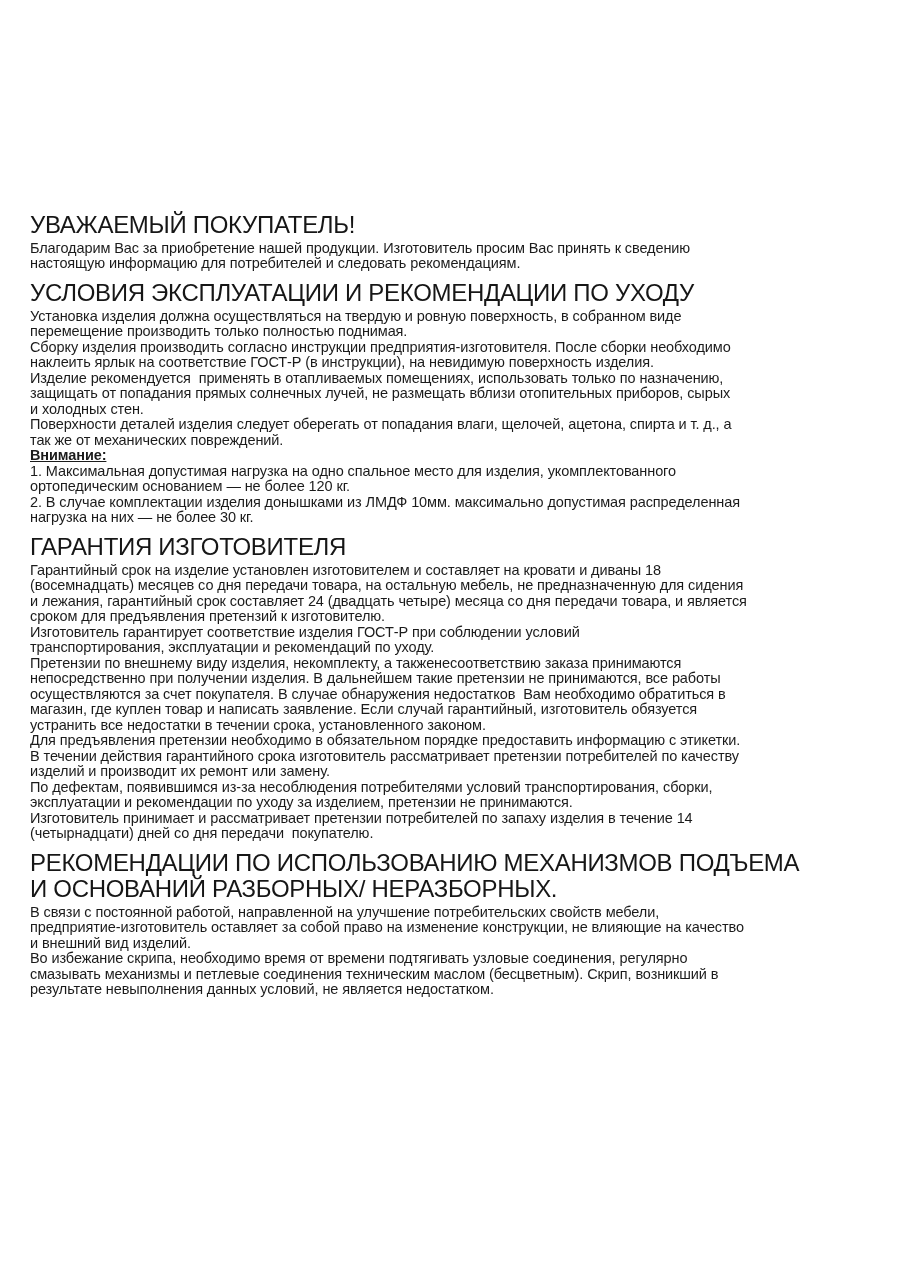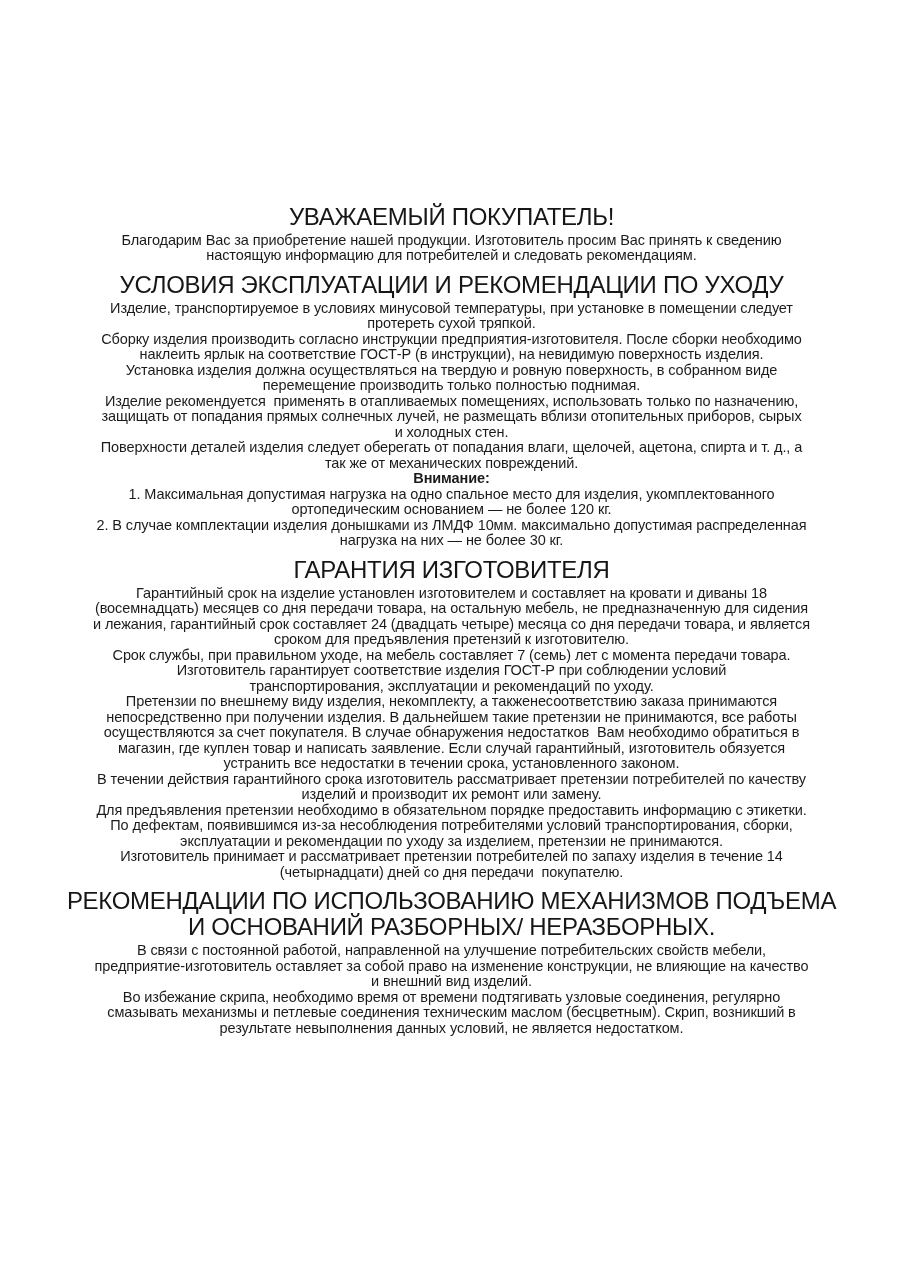--- a/index.html
+++ b/index.html
@@ -15,91 +15,88 @@
     color: #1b1b1b;
   }
   .page {
     box-sizing: border-box;
     width: 900px;
     height: 1280px;
     padding: 204px 27px 0 30px;
     background: #ffffff;
   }
   .doc-section {
-    margin: 0 0 8px 0;
-    text-align: center;
+    margin: 8px 0 8px 0;
   }
   .sec-heading {
     font-size: 24px;
     font-weight: 400;
     line-height: 1.08;
     letter-spacing: -0.3px;
     margin: 0 0 3px 0;
     white-space: pre-wrap;
     color: #161616;
   }
   .para {
     font-size: 14.5px;
     line-height: 15.5px;
     letter-spacing: -0.1px;
     margin: 0;
     white-space: pre-wrap;
   }
   .attention {
     font-weight: bold;
+    text-decoration: underline;
   }
 </style>
 </head>
 <body>
 
 <div class="page">
 
   <section class="doc-section">
     <h1 class="sec-heading">УВАЖАЕМЫЙ ПОКУПАТЕЛЬ!</h1>
     <p class="para">Благодарим Вас за приобретение нашей продукции. Изготовитель просим Вас принять к сведению
 настоящую информацию для потребителей и следовать рекомендациям.</p>
   </section>
 
   <section class="doc-section">
     <h1 class="sec-heading">УСЛОВИЯ ЭКСПЛУАТАЦИИ И РЕКОМЕНДАЦИИ ПО УХОДУ</h1>
-    <p class="para">Изделие, транспортируемое в условиях минусовой температуры, при установке в помещении следует
-протереть сухой тряпкой.</p>
+    <p class="para">Установка изделия должна осуществляться на твердую и ровную поверхность, в собранном виде
+перемещение производить только полностью поднимая.</p>
     <p class="para">Сборку изделия производить согласно инструкции предприятия-изготовителя. После сборки необходимо
 наклеить ярлык на соответствие ГОСТ-Р (в инструкции), на невидимую поверхность изделия.</p>
-    <p class="para">Установка изделия должна осуществляться на твердую и ровную поверхность, в собранном виде
-перемещение производить только полностью поднимая.</p>
     <p class="para">Изделие рекомендуется  применять в отапливаемых помещениях, использовать только по назначению,
 защищать от попадания прямых солнечных лучей, не размещать вблизи отопительных приборов, сырых
 и холодных стен.</p>
     <p class="para">Поверхности деталей изделия следует оберегать от попадания влаги, щелочей, ацетона, спирта и т. д., а
 так же от механических повреждений.</p>
     <p class="para attention">Внимание:</p>
     <p class="para">1. Максимальная допустимая нагрузка на одно спальное место для изделия, укомплектованного
 ортопедическим основанием — не более 120 кг.</p>
     <p class="para">2. В случае комплектации изделия донышками из ЛМДФ 10мм. максимально допустимая распределенная
 нагрузка на них — не более 30 кг.</p>
   </section>
 
   <section class="doc-section">
     <h1 class="sec-heading">ГАРАНТИЯ ИЗГОТОВИТЕЛЯ</h1>
     <p class="para">Гарантийный срок на изделие установлен изготовителем и составляет на кровати и диваны 18
 (восемнадцать) месяцев со дня передачи товара, на остальную мебель, не предназначенную для сидения
 и лежания, гарантийный срок составляет 24 (двадцать четыре) месяца со дня передачи товара, и является
 сроком для предъявления претензий к изготовителю.</p>
-    <p class="para">Срок службы, при правильном уходе, на мебель составляет 7 (семь) лет с момента передачи товара.</p>
     <p class="para">Изготовитель гарантирует соответствие изделия ГОСТ-Р при соблюдении условий
 транспортирования, эксплуатации и рекомендаций по уходу.</p>
     <p class="para">Претензии по внешнему виду изделия, некомплекту, а такженесоответствию заказа принимаются
 непосредственно при получении изделия. В дальнейшем такие претензии не принимаются, все работы
 осуществляются за счет покупателя. В случае обнаружения недостатков  Вам необходимо обратиться в
 магазин, где куплен товар и написать заявление. Если случай гарантийный, изготовитель обязуется
 устранить все недостатки в течении срока, установленного законом.</p>
+    <p class="para">Для предъявления претензии необходимо в обязательном порядке предоставить информацию с этикетки.</p>
     <p class="para">В течении действия гарантийного срока изготовитель рассматривает претензии потребителей по качеству
 изделий и производит их ремонт или замену.</p>
-    <p class="para">Для предъявления претензии необходимо в обязательном порядке предоставить информацию с этикетки.</p>
     <p class="para">По дефектам, появившимся из-за несоблюдения потребителями условий транспортирования, сборки,
 эксплуатации и рекомендации по уходу за изделием, претензии не принимаются.</p>
     <p class="para">Изготовитель принимает и рассматривает претензии потребителей по запаху изделия в течение 14
 (четырнадцати) дней со дня передачи  покупателю.</p>
   </section>
 
   <section class="doc-section">
     <h1 class="sec-heading">РЕКОМЕНДАЦИИ ПО ИСПОЛЬЗОВАНИЮ МЕХАНИЗМОВ ПОДЪЕМА
 И ОСНОВАНИЙ РАЗБОРНЫХ/ НЕРАЗБОРНЫХ.</h1>
     <p class="para">В связи с постоянной работой, направленной на улучшение потребительских свойств мебели,

